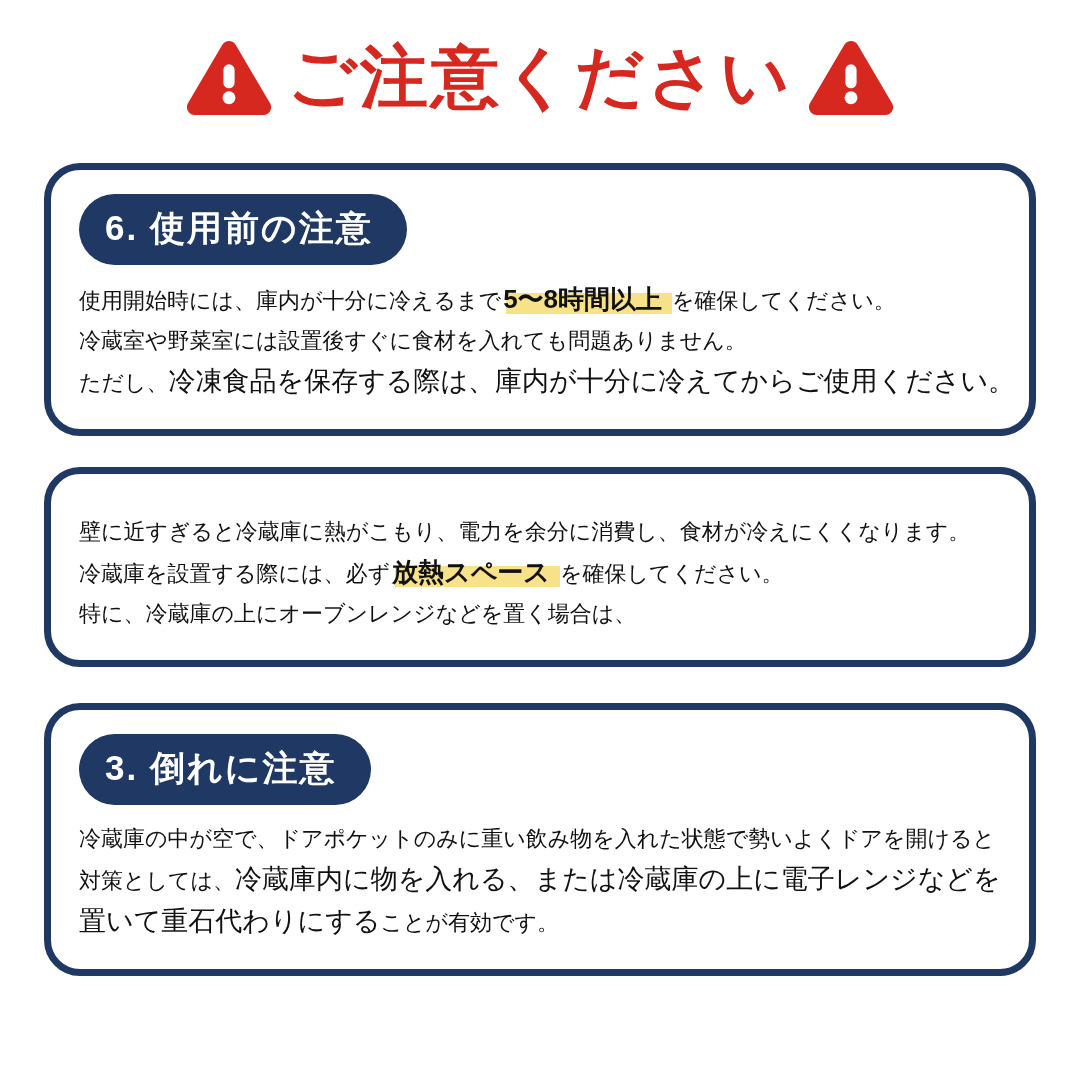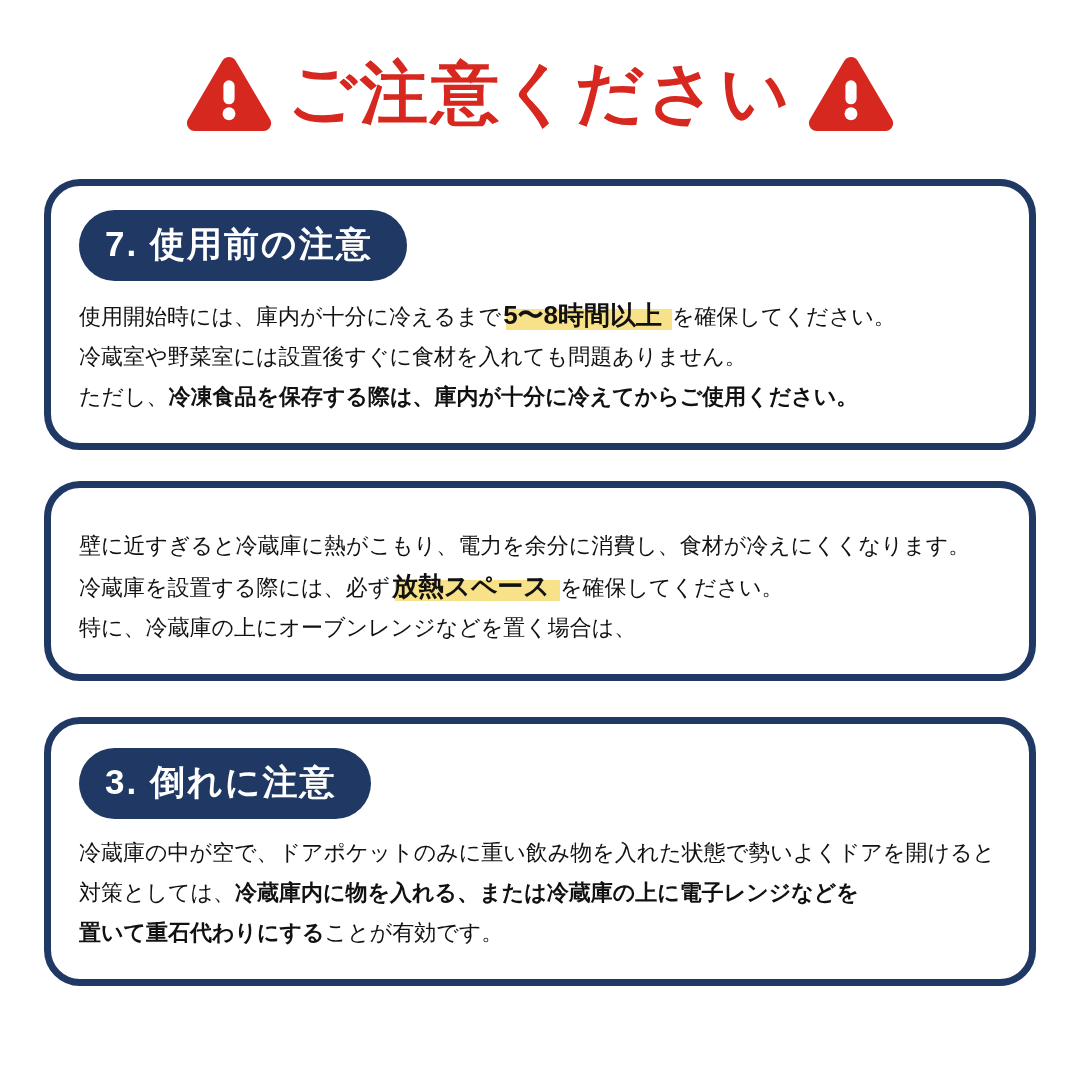--- a/index.html
+++ b/index.html
@@ -11,21 +11,21 @@
   html,body{margin:0;padding:0;}
   body{
     width:1080px;height:1080px;
     background:#ffffff;
     font-family:"Liberation Sans","DejaVu Sans",sans-serif;
     color:var(--text);
     overflow:hidden;
   }
   .title-row{
     display:flex;align-items:center;justify-content:center;
-    gap:16px;padding-top:48px;
+    gap:16px;padding-top:32px;
   }
   .warn-icon{width:86px;height:86px;flex:0 0 auto;}
   .warn-icon svg{width:86px;height:86px;display:block;}
   .title-text{
     font-size:68px;font-weight:900;color:var(--red);
     letter-spacing:3px;white-space:nowrap;
   }
   .section{
     border:7px solid var(--navy);
     border-radius:36px;
@@ -49,22 +49,22 @@
   }
   .body{margin-top:14px;}
   .line{
     display:block;
     font-size:22px;
     line-height:40px;
     letter-spacing:0;
     white-space:nowrap;
   }
   .strong{
-    font-weight:700;
-    font-size:22px;
+    font-weight:400;
+    font-size:27px;
   }
   .big-hl{
     font-weight:900;
     font-size:26px;
     padding:0 10px 0 2px;
     background-image:linear-gradient(var(--hl), var(--hl));
     background-repeat:no-repeat;
     background-size:100% 82%;
     background-position:5px 9px;
   }
@@ -84,21 +84,21 @@
   <span class="warn-icon">
     <svg viewBox="0 0 100 100" aria-hidden="true">
       <path d="M50 16 L90 84 L10 84 Z" fill="#d7281f" stroke="#d7281f" stroke-width="18" stroke-linejoin="round"></path>
       <rect x="43.5" y="34" width="13" height="28" rx="6.5" fill="#ffffff"></rect>
       <circle cx="50" cy="73" r="7.5" fill="#ffffff"></circle>
     </svg>
   </span>
 </div>
 
 <div class="section section-1">
-  <span class="pill">7. 使用前の注意</span>
+  <span class="pill">6. 使用前の注意</span>
   <div class="body">
     <span class="line"><span>使用開始時には、庫内が十分に冷えるまで</span><span class="big-hl">5〜8時間以上</span><span>を確保してください。</span></span>
     <span class="line">冷蔵室や野菜室には設置後すぐに食材を入れても問題ありません。</span>
     <span class="line"><span>ただし、</span><span class="strong">冷凍食品を保存する際は、庫内が十分に冷えてからご使用ください。</span></span>
   </div>
 </div>
 
 <div class="section section-2">
   <div class="body">
     <span class="line">壁に近すぎると冷蔵庫に熱がこもり、電力を余分に消費し、食材が冷えにくくなります。</span>

